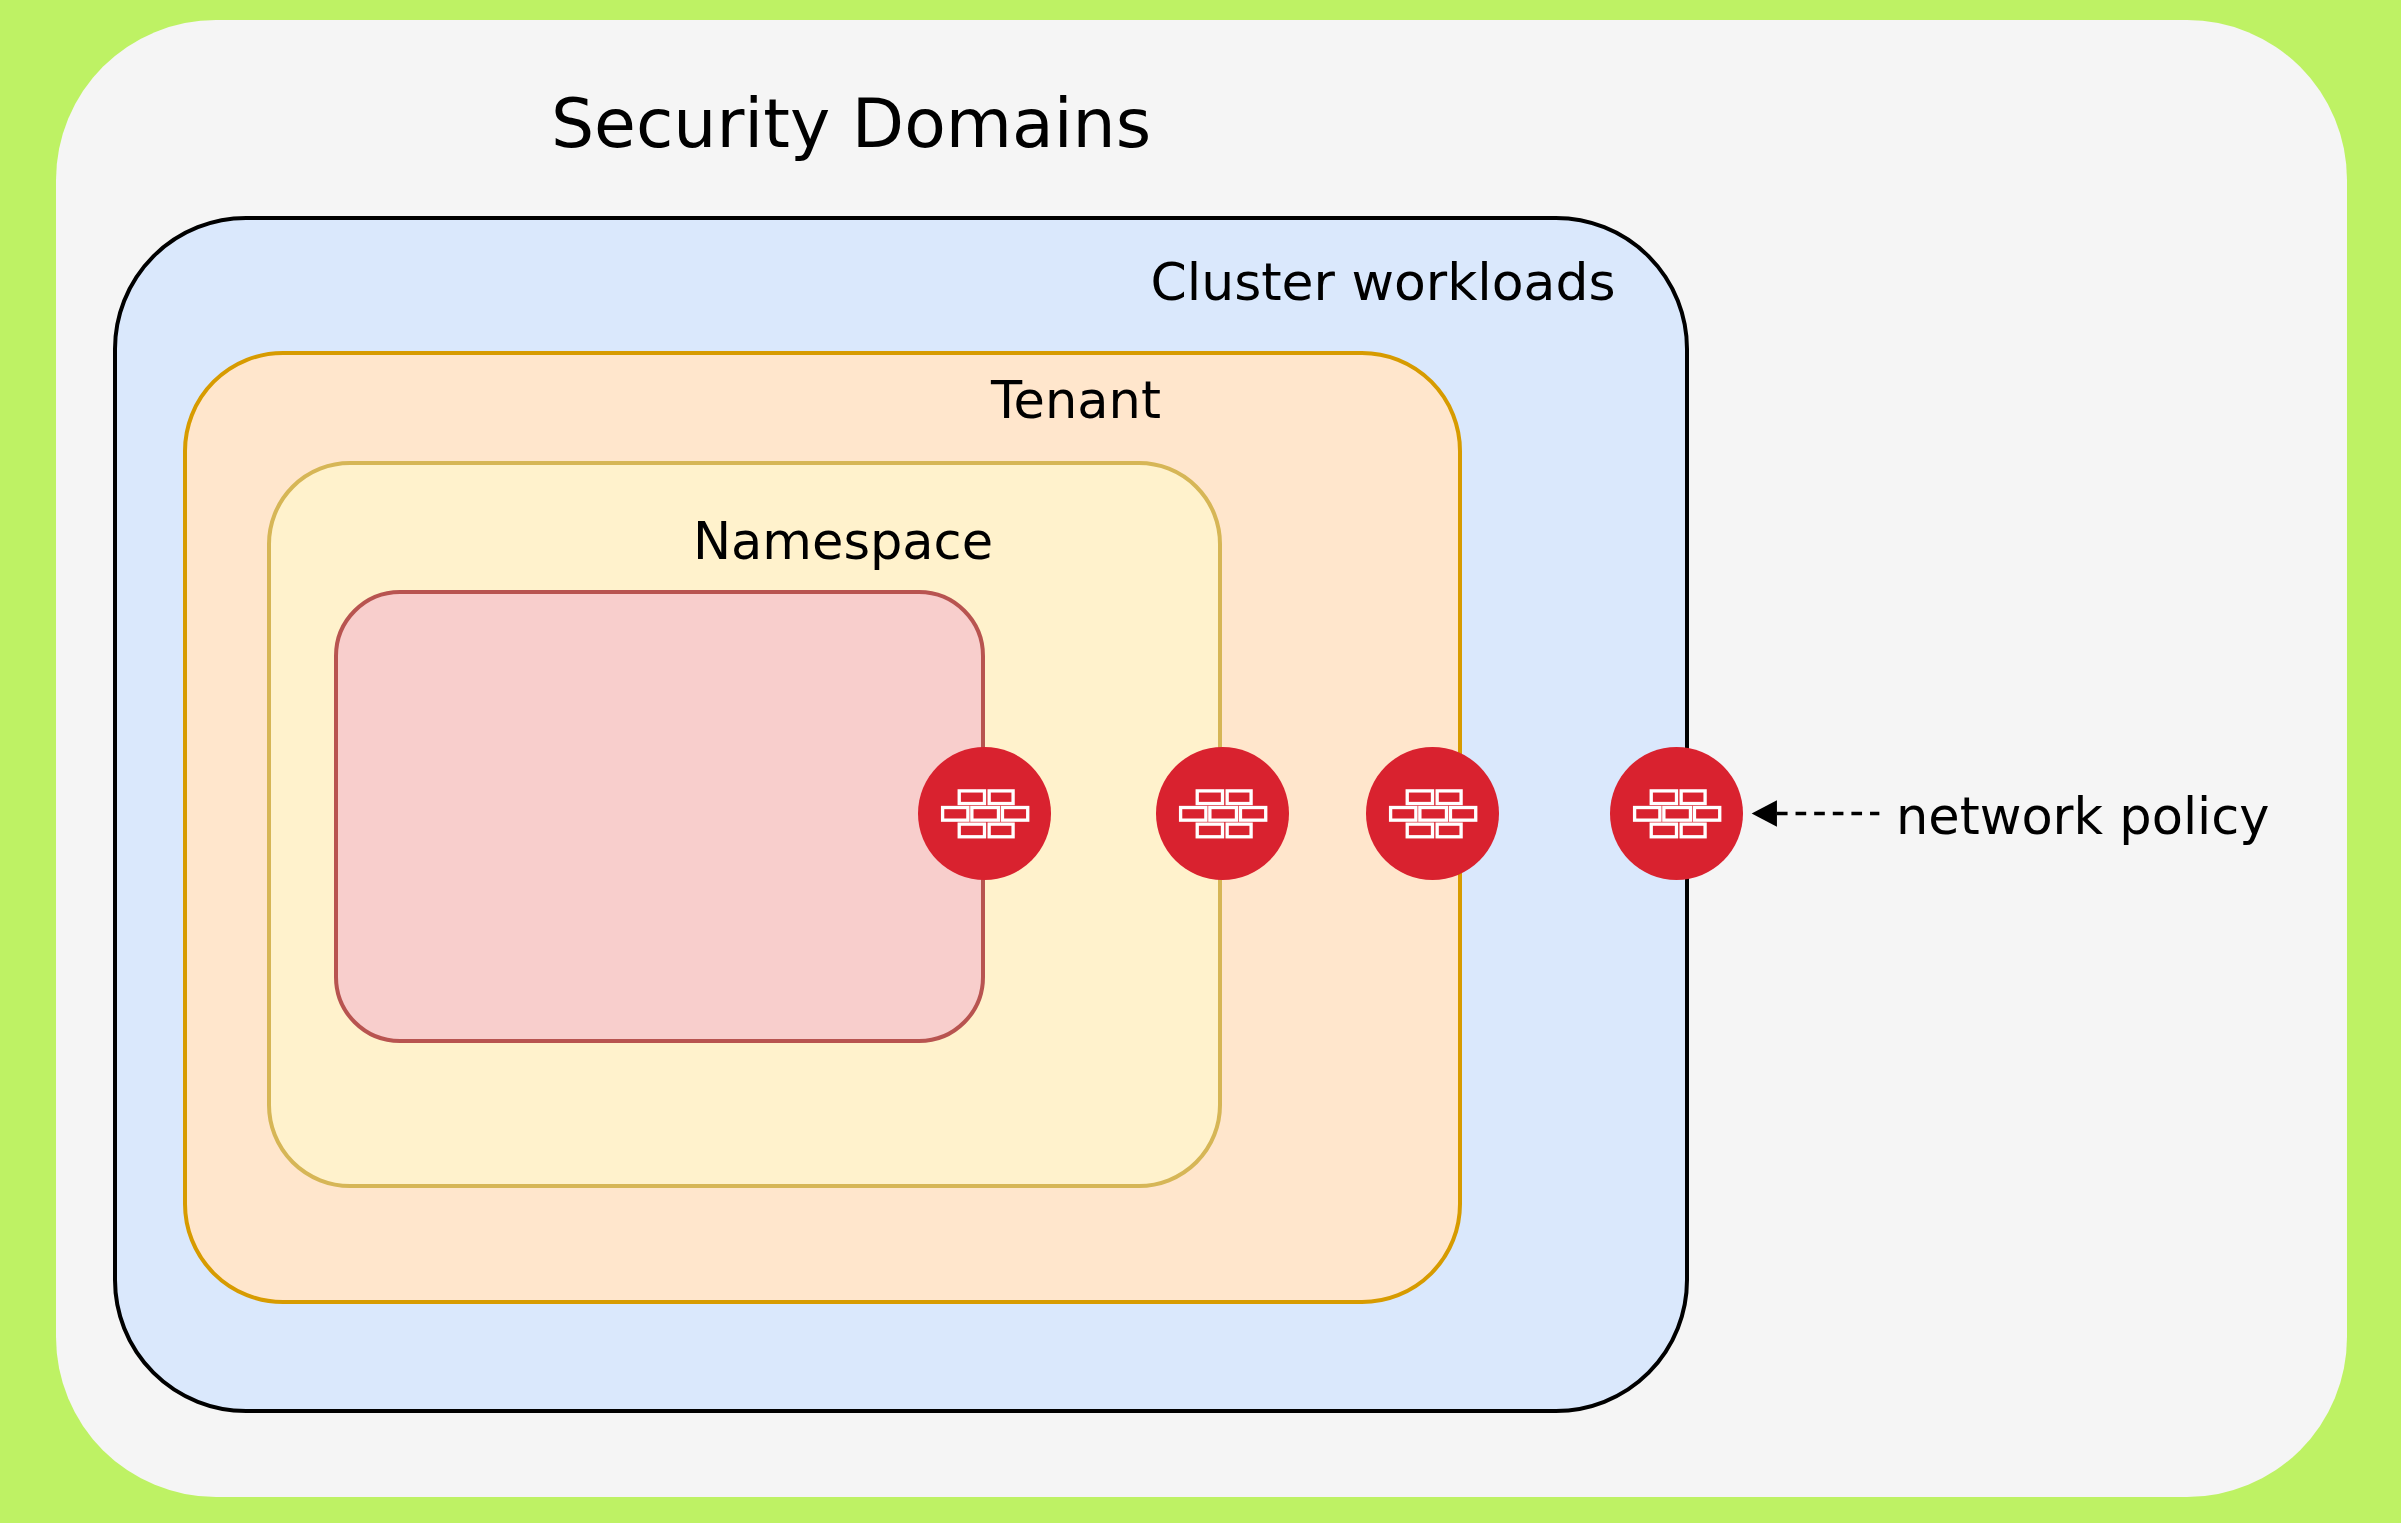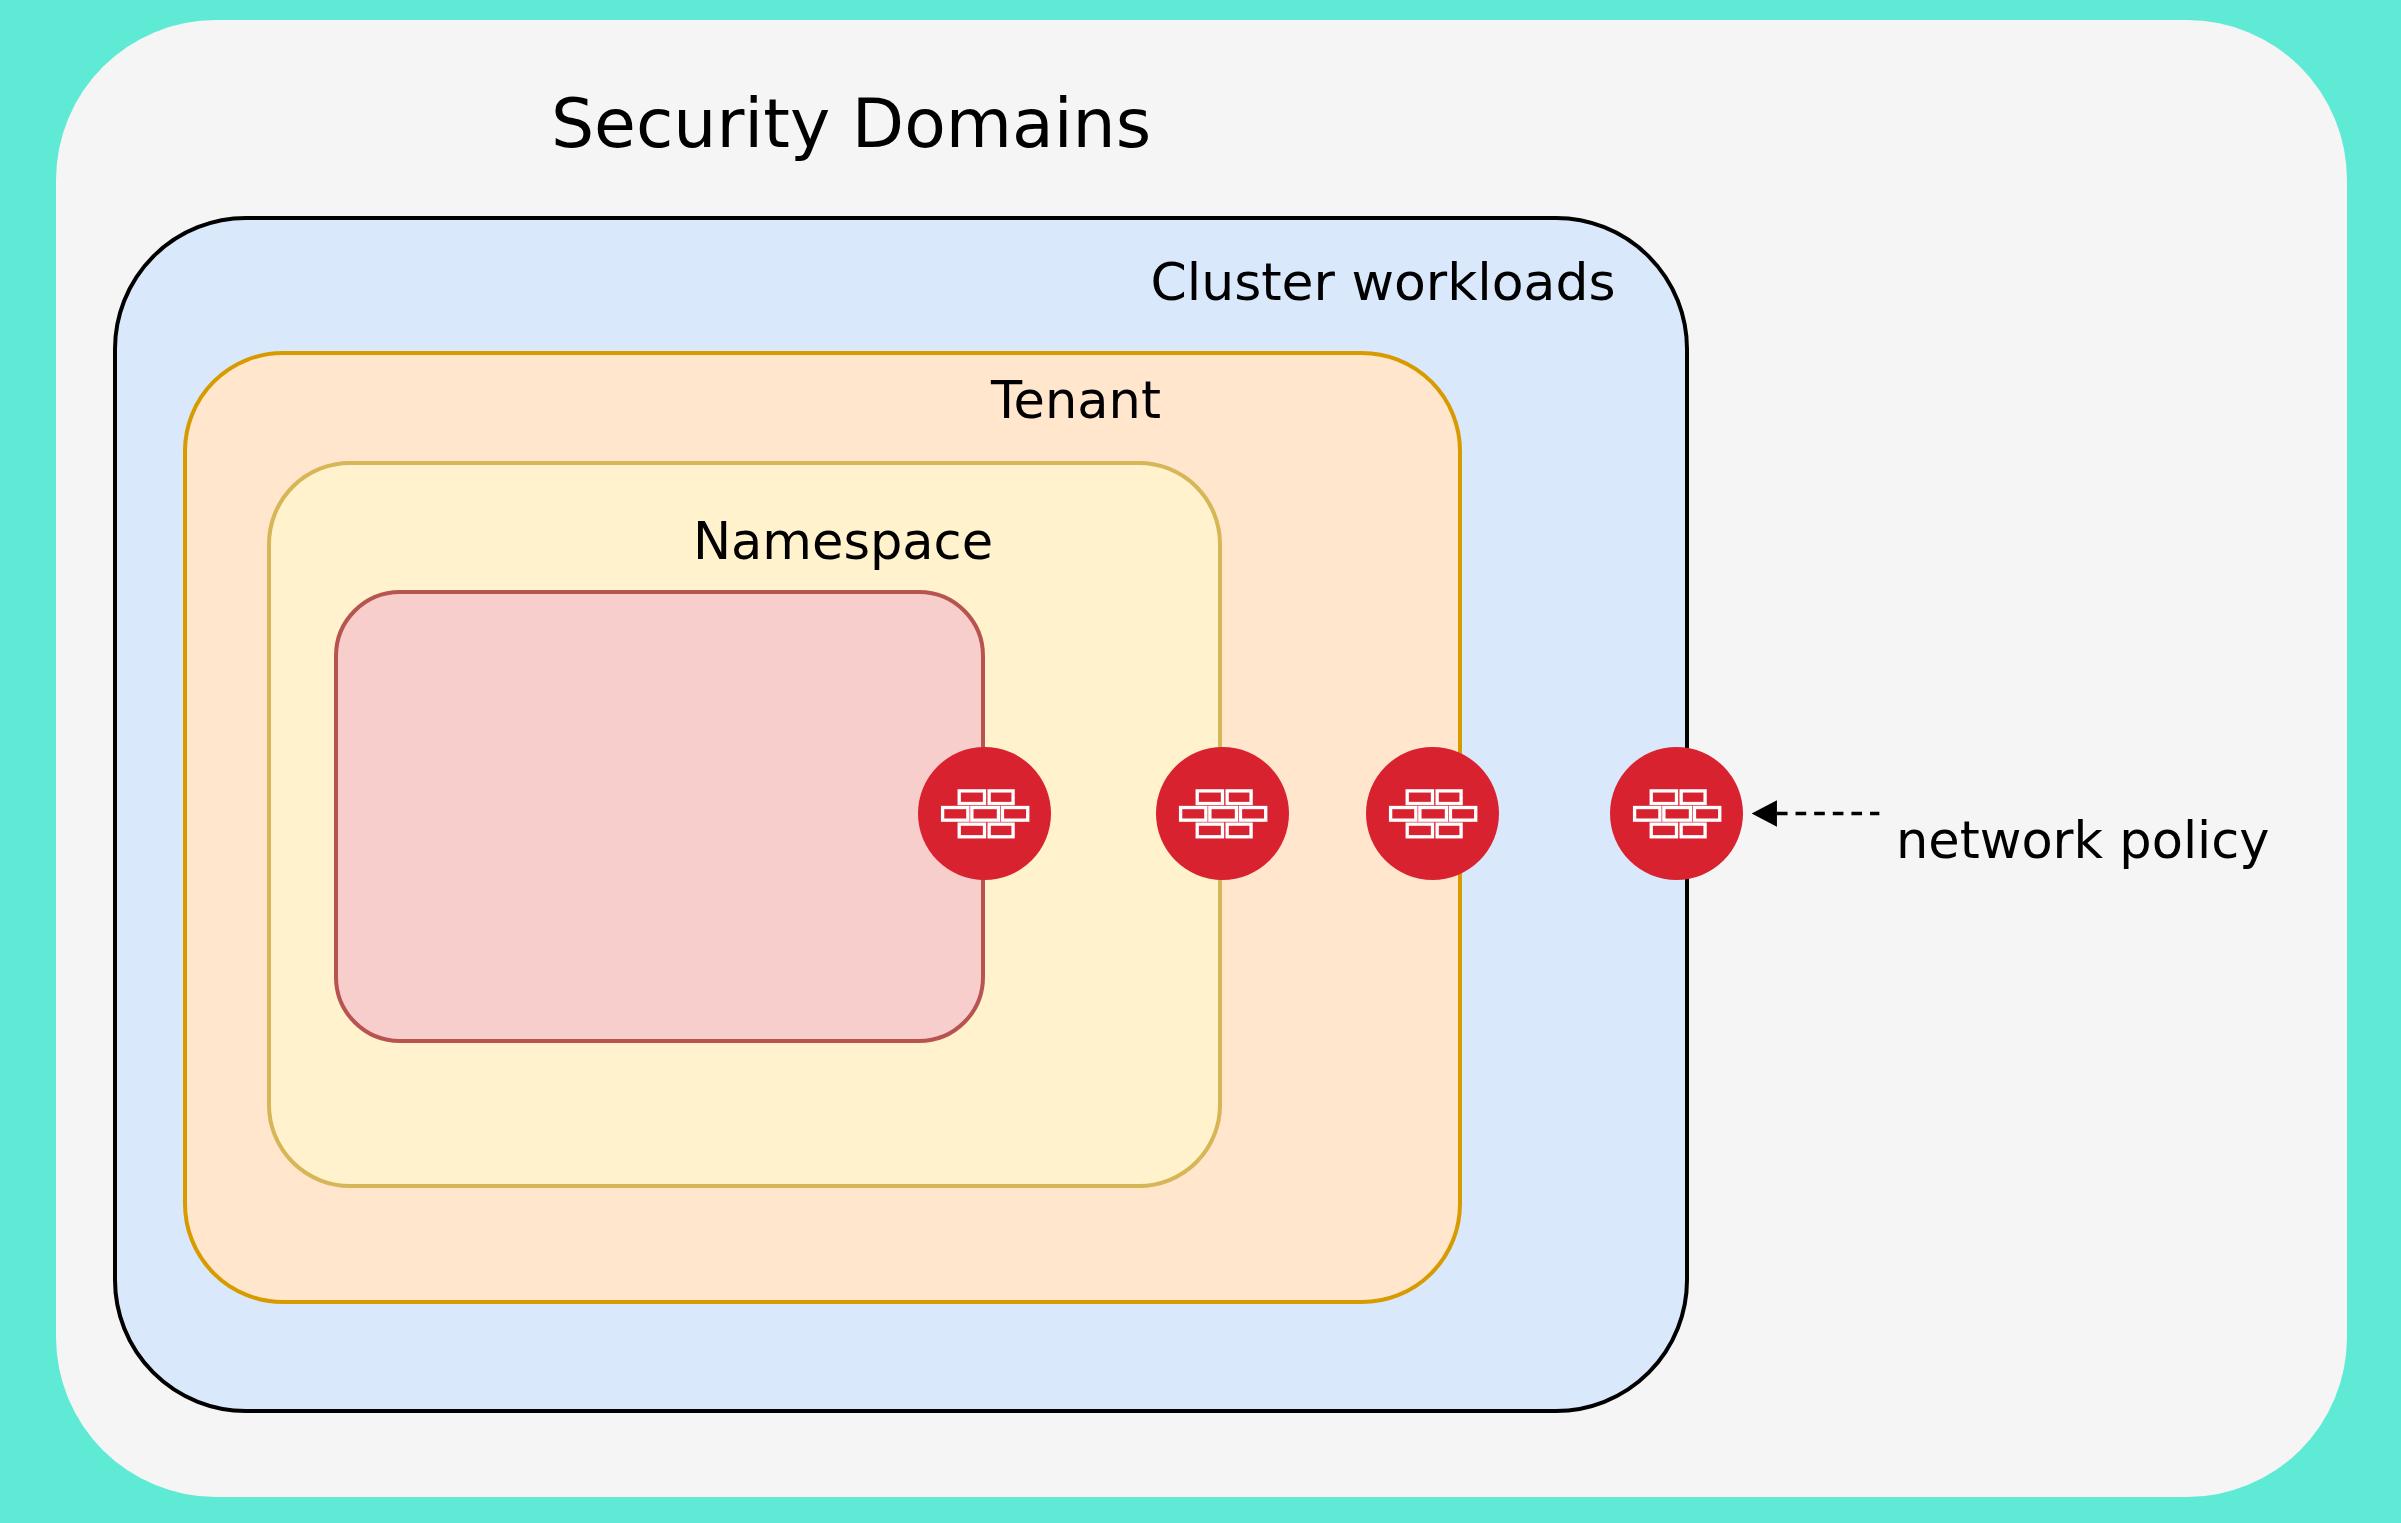--- a/index.html
+++ b/index.html
@@ -4,21 +4,21 @@
 <style>
   html, body {
     margin: 0;
     padding: 0;
     background: #000000;
   }
   .canvas {
     position: relative;
     width: 2401px;
     height: 1524px;
-    background: #5eead4;
+    background: #bef264;
     overflow: hidden;
     font-family: "DejaVu Sans", "Liberation Sans", sans-serif;
   }
   .outer-panel {
     position: absolute;
     left: 56px; top: 20px;
     width: 2291px; height: 1477px;
     background: #F5F5F5;
     border-radius: 160px;
   }
@@ -85,21 +85,20 @@
   .kubernetes-label {
     left: 889px; top: 1358px;
     font-size: 69px;
     font-weight: bold;
     color: #326CE5;
   }
   .netpolicy-label {
     left: 1896px; top: 816px;
     font-size: 51px;
     transform: translateY(-50%);
-    margin-top: 24px;
   }
   .firewall {
     position: absolute;
     width: 133px; height: 133px;
     top: 747px;
   }
   .fw-1 { left: 918px; }
   .fw-2 { left: 1156px; }
   .fw-3 { left: 1366px; }
   .fw-4 { left: 1610px; }

